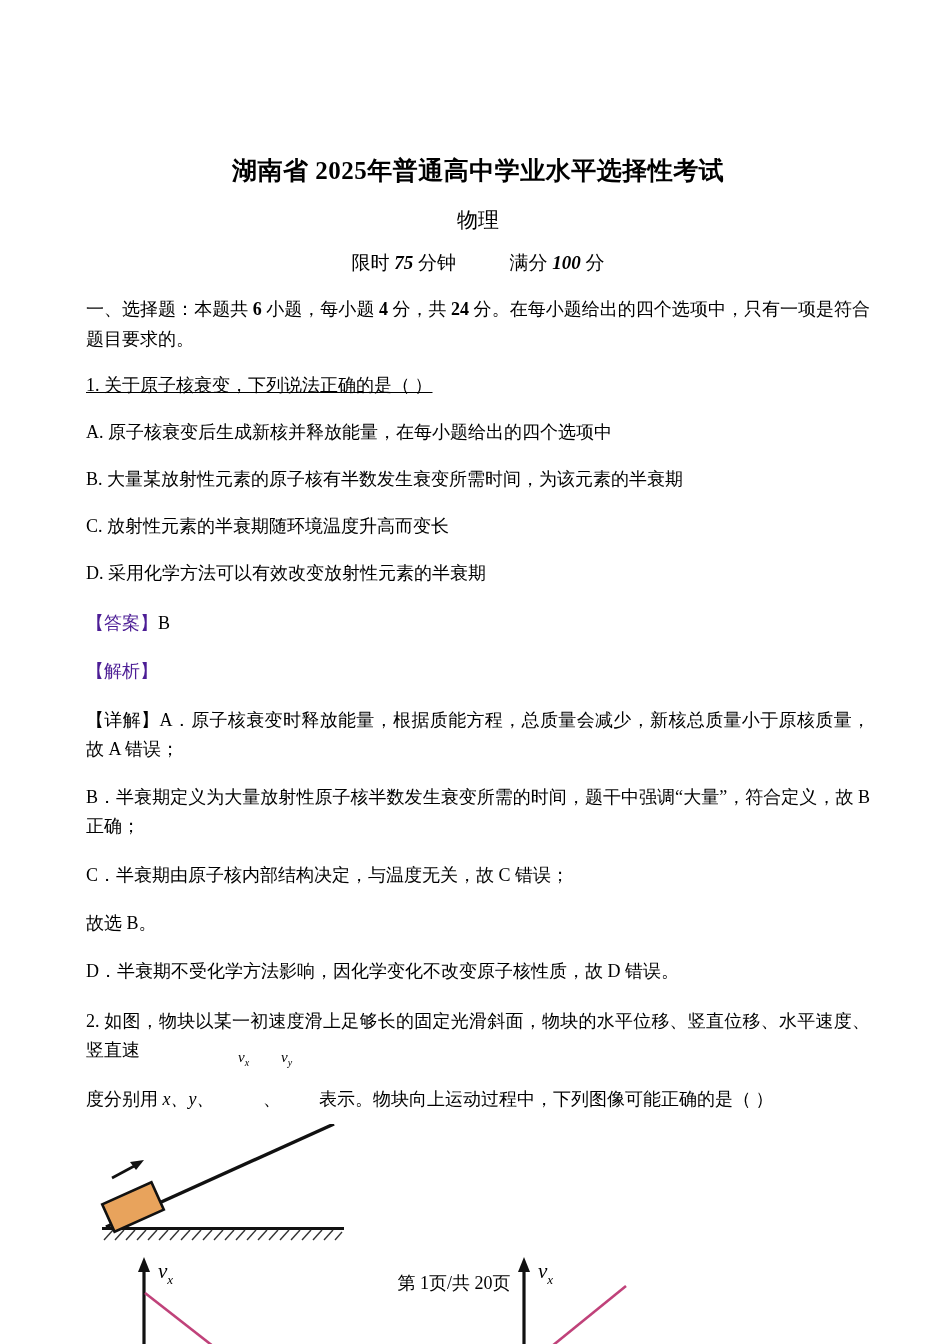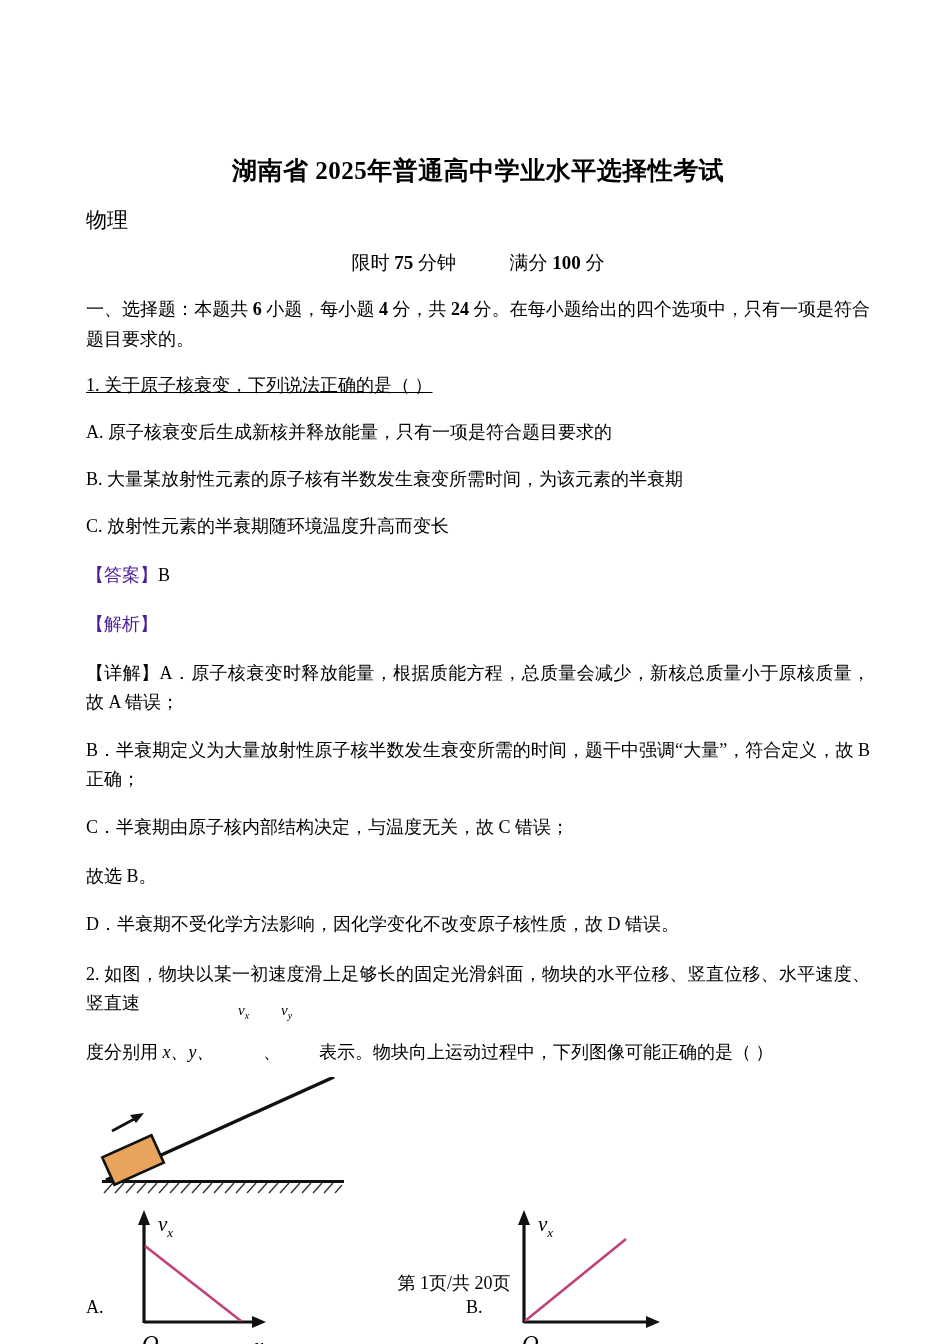--- a/index.html
+++ b/index.html
@@ -32,33 +32,34 @@
   .doc-title {
     text-align: center;
     font-size: 25px;
     font-weight: bold;
     letter-spacing: 0.5px;
     margin: 0;
     padding-top: 142px;
     line-height: 1.3;
   }
   .doc-subject {
+    text-align: center;
     font-size: 21px;
     margin: 0;
     padding-top: 19px;
     line-height: 1.3;
   }
   .doc-meta {
     text-align: center;
     font-size: 19px;
     margin: 0;
     padding-top: 17px;
     line-height: 1.3;
   }
-  .doc-meta .num { font-weight: bold; }
+  .doc-meta .num { font-weight: bold; font-style: italic; }
   .gap-wide { display: inline-block; width: 44px; }
 
   
   p.para {
     font-size: 18px;
     line-height: 1.62;
     margin: 0;
     text-align: justify;
     text-justify: inter-ideograph;
   }
@@ -161,23 +162,24 @@
       <span class="num">6</span>
       <span>小题，每小题</span>
       <span class="num">4</span>
       <span>分，共</span>
       <span class="num">24</span>
       <span>分。在每小题给出的四个选项中，只有一项是符合题目要求的。</span>
     </p>
 
     <p class="para q-stem">1. 关于原子核衰变，下列说法正确的是（        ）</p>
 
-    <p class="para opt">A. 原子核衰变后生成新核并释放能量，只有一项是符合题目要求的</p>
+    <p class="para opt">A. 原子核衰变后生成新核并释放能量，在每小题给出的四个选项中</p>
     <p class="para opt">B. 大量某放射性元素的原子核有半数发生衰变所需时间，为该元素的半衰期</p>
     <p class="para opt">C. 放射性元素的半衰期随环境温度升高而变长</p>
+    <p class="para opt">D. 采用化学方法可以有效改变放射性元素的半衰期</p>
 
     <p class="para ans-line">
       <span class="ans-label">【答案】</span><span>B</span>
     </p>
 
     <p class="para ana-line">
       <span class="ana-label">【解析】</span>
     </p>
 
     <p class="para detail-line">

